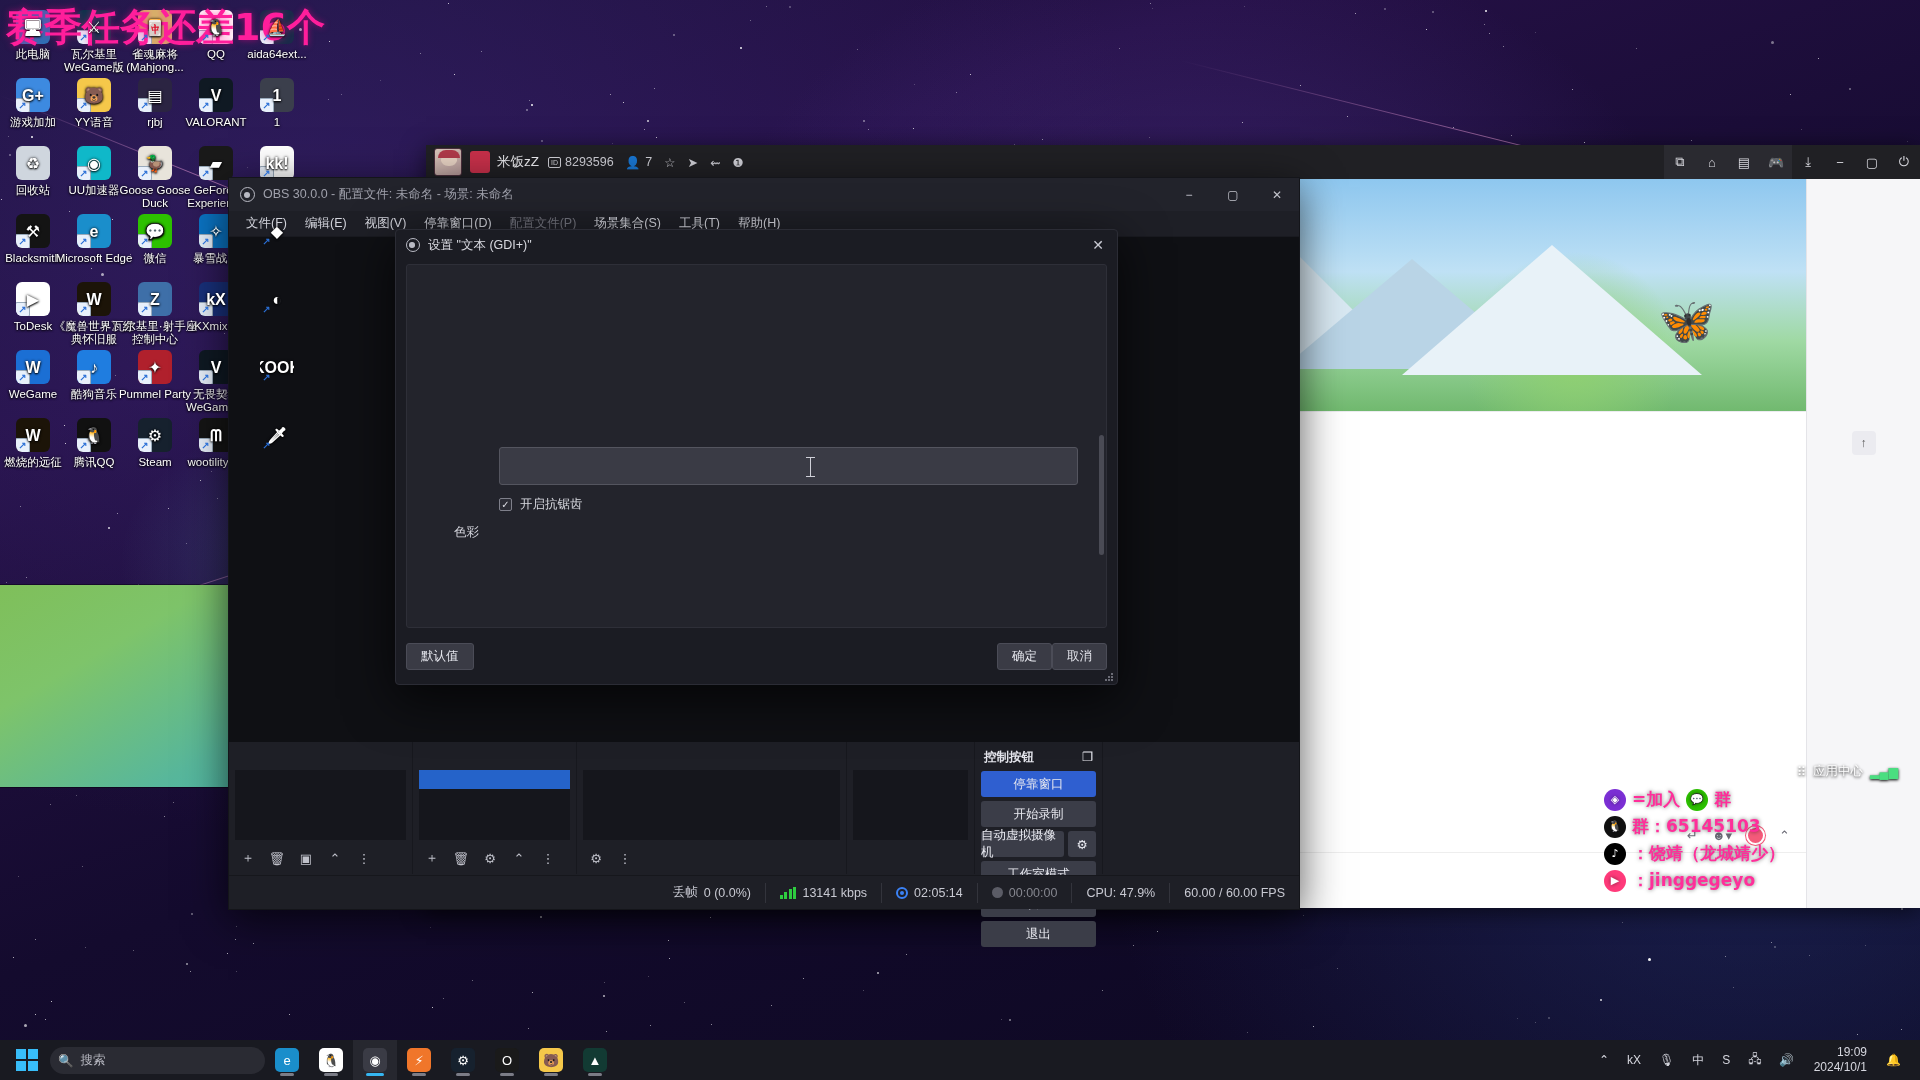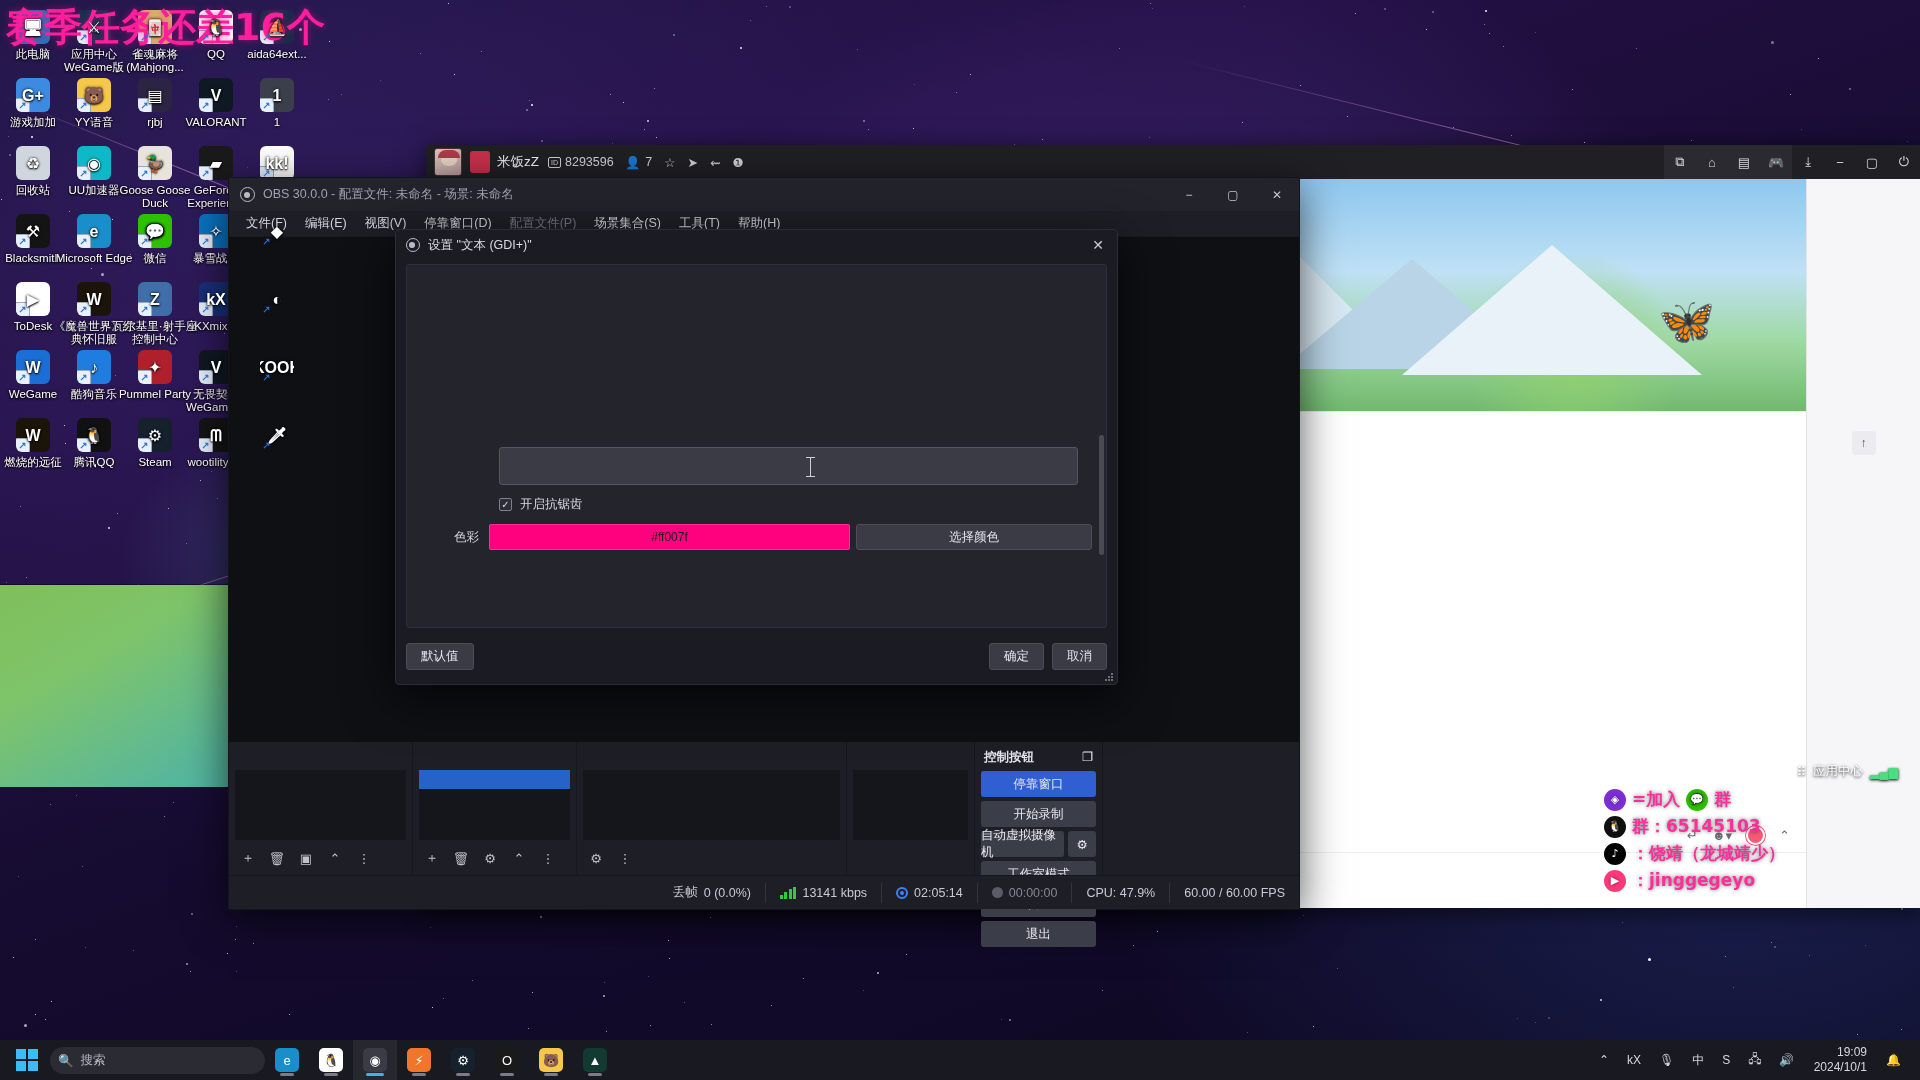--- a/index.html
+++ b/index.html
@@ -853,21 +853,21 @@
       <span class="glyph" style="background:#2f6fb5">
         <span style="position:relative;z-index:2">🖥</span>
       </span>
       <span class="lbl">此电脑</span>
     </div>
     <div class="dicon" style="left:51px;top:6px">
       <span class="glyph" style="background:#11324d">
         <span style="position:relative;z-index:2">⚔</span>
         <span class="arw">↗</span>
       </span>
-      <span class="lbl">应用中心 WeGame版</span>
+      <span class="lbl">瓦尔基里 WeGame版</span>
     </div>
     <div class="dicon" style="left:112px;top:6px">
       <span class="glyph" style="background:#d8b06a">
         <span style="position:relative;z-index:2">🀄</span>
         <span class="arw">↗</span>
       </span>
       <span class="lbl">雀魂麻将 (Mahjong...</span>
     </div>
     <div class="dicon" style="left:173px;top:6px">
       <span class="glyph" style="background:#ffffff">
@@ -1310,34 +1310,30 @@
 
       <div class="inline" style="margin-top:11px;margin-bottom:11px">
         <span class="cbx">✓</span>
         <span>开启抗锯齿</span>
       </div>
 
 
 
       <div class="frow">
         <div class="flabel">色彩</div>
-        <div class="fctl" style="display:flex;align-items:center">
-          <div id="color-swatch" style="background: rgb(255, 0, 127);">#ff007f</div>
-          <div id="color-pick">选择颜色</div>
-        </div>
       </div>
 
     </div>
     <div id="dlg-scrollbar"></div>
   </div>
 
   <div id="dlg-buttons">
     <div class="dbtn">默认值</div>
     <div style="flex:1"></div>
-    <div class="dbtn" style="margin-right:8px">确定</div>
+    <div class="dbtn" style="">确定</div>
     <div class="dbtn">取消</div>
   </div>
   <div id="dlg-grip"></div>
 </div>
 
 <div id="taskbar">
   <div id="tb-left">
     <div id="winlogo">
         <i></i>
         <i></i>

